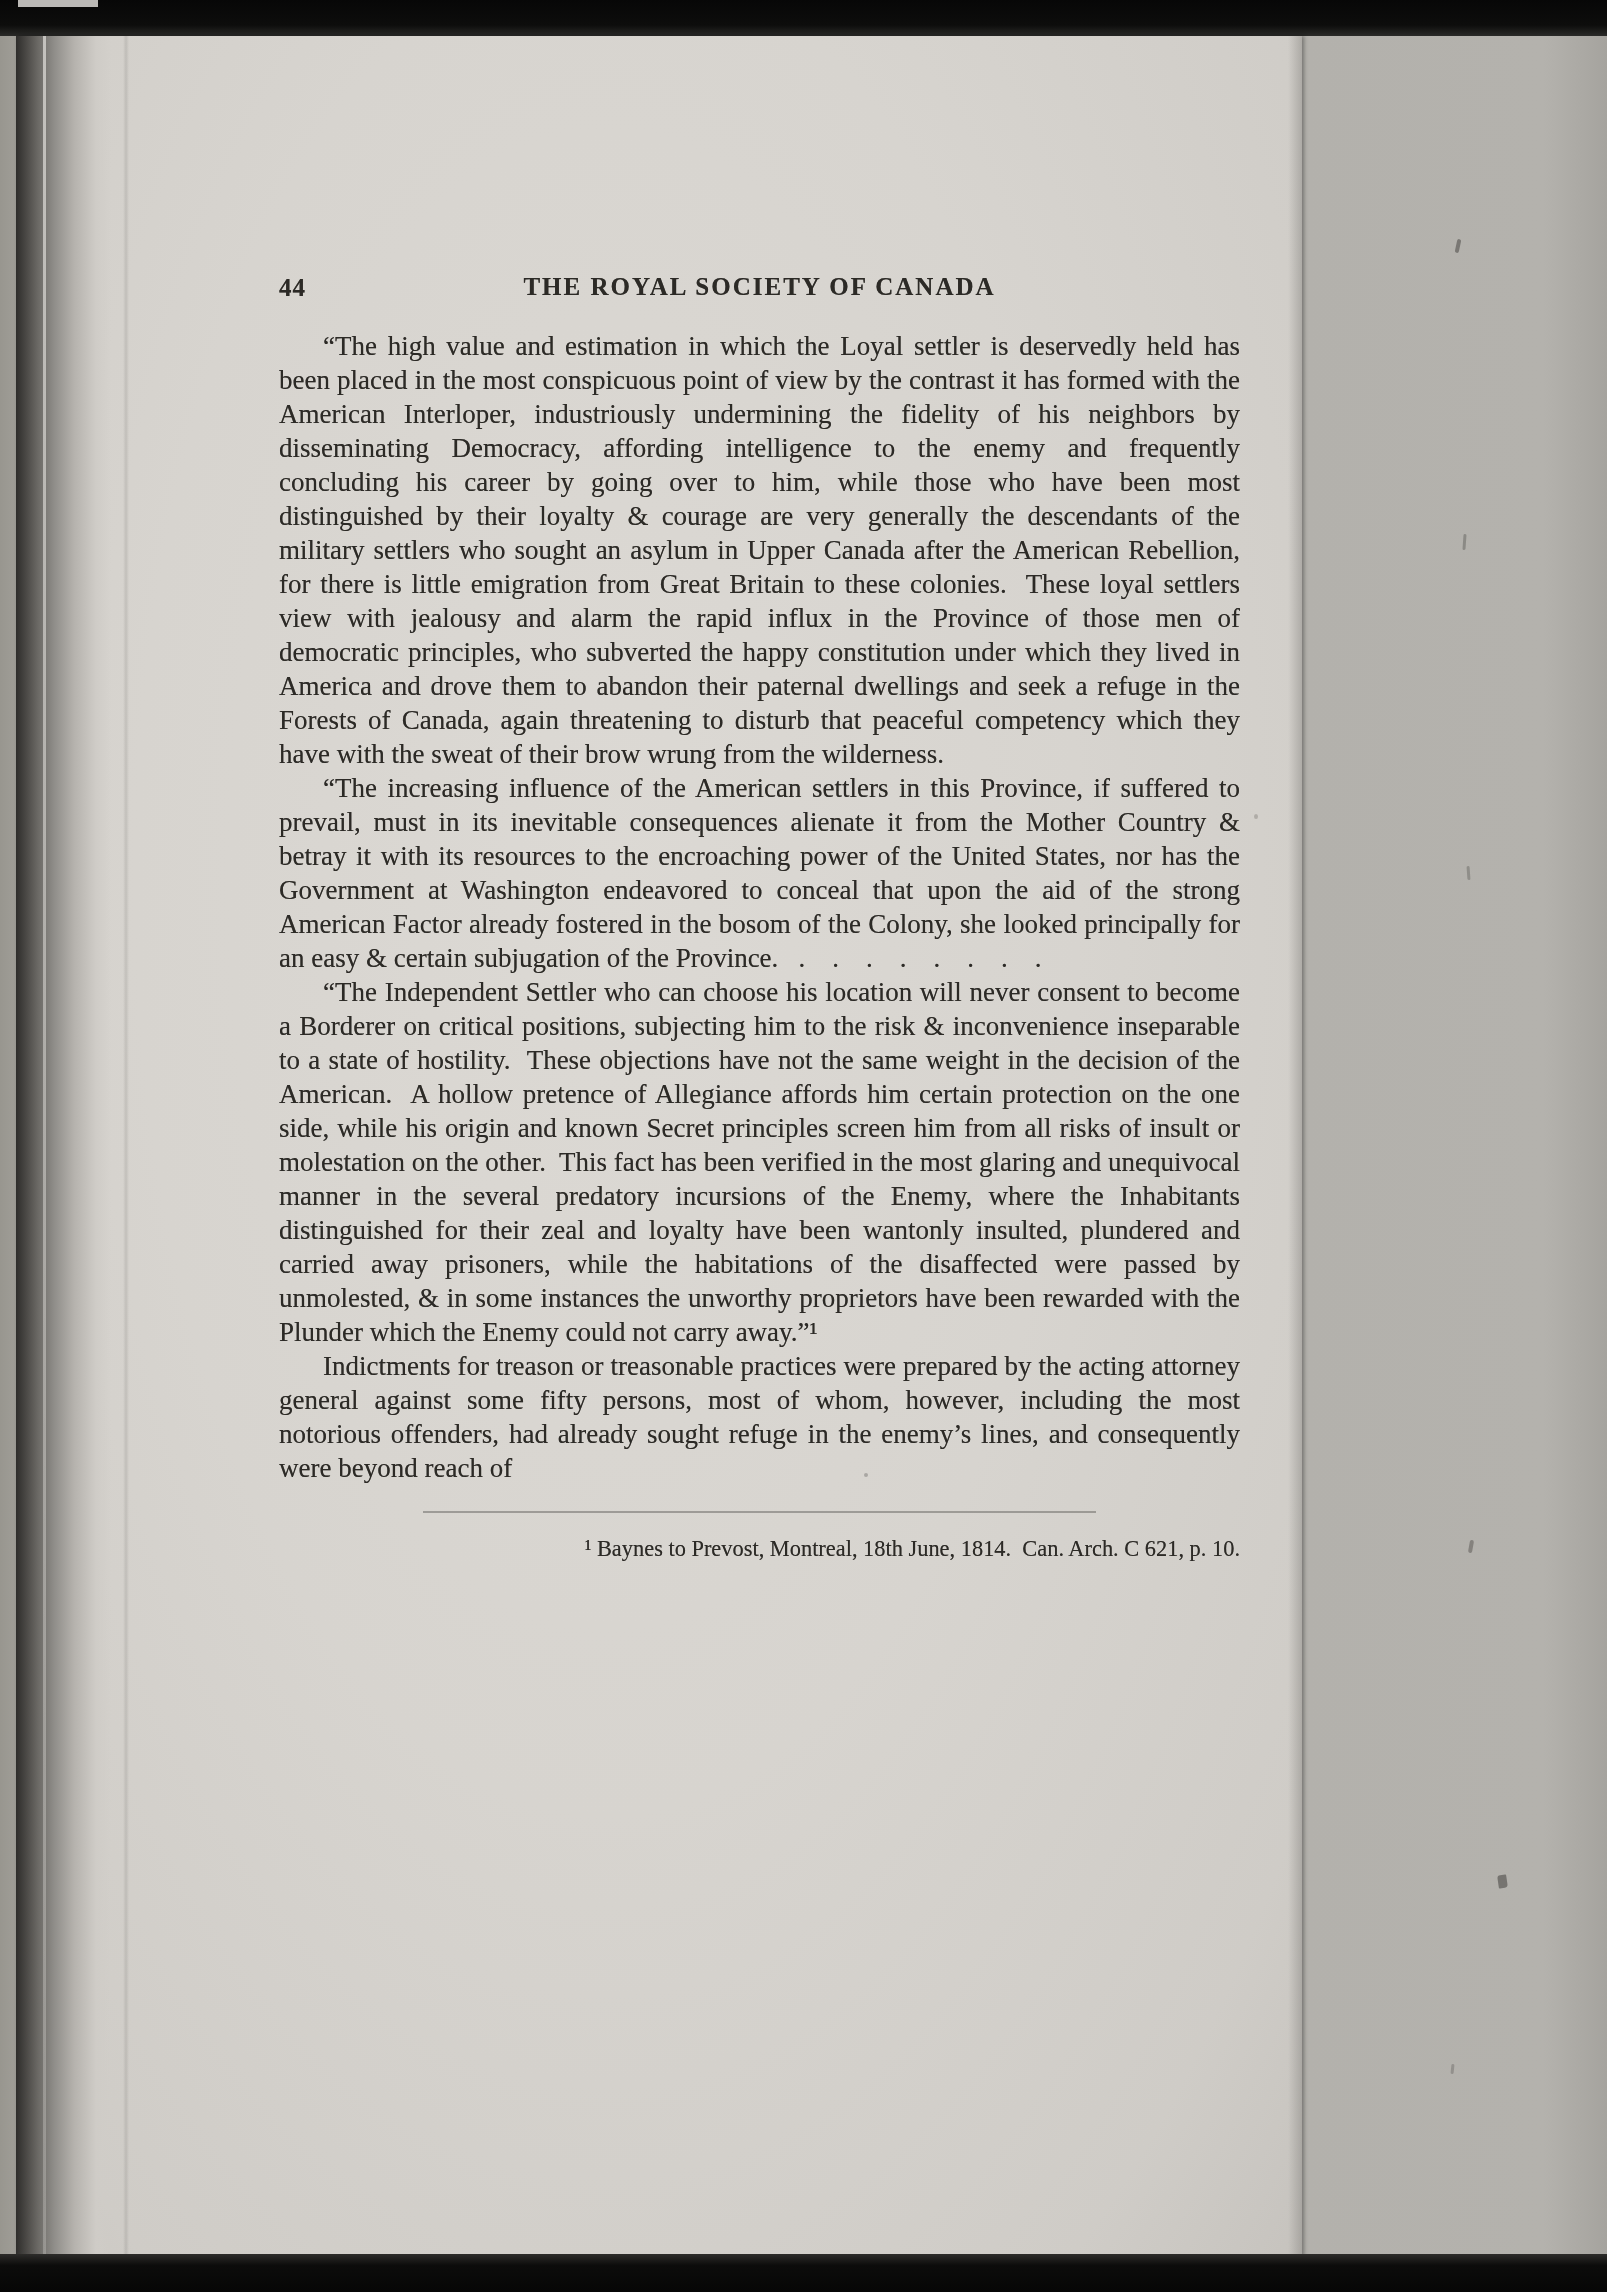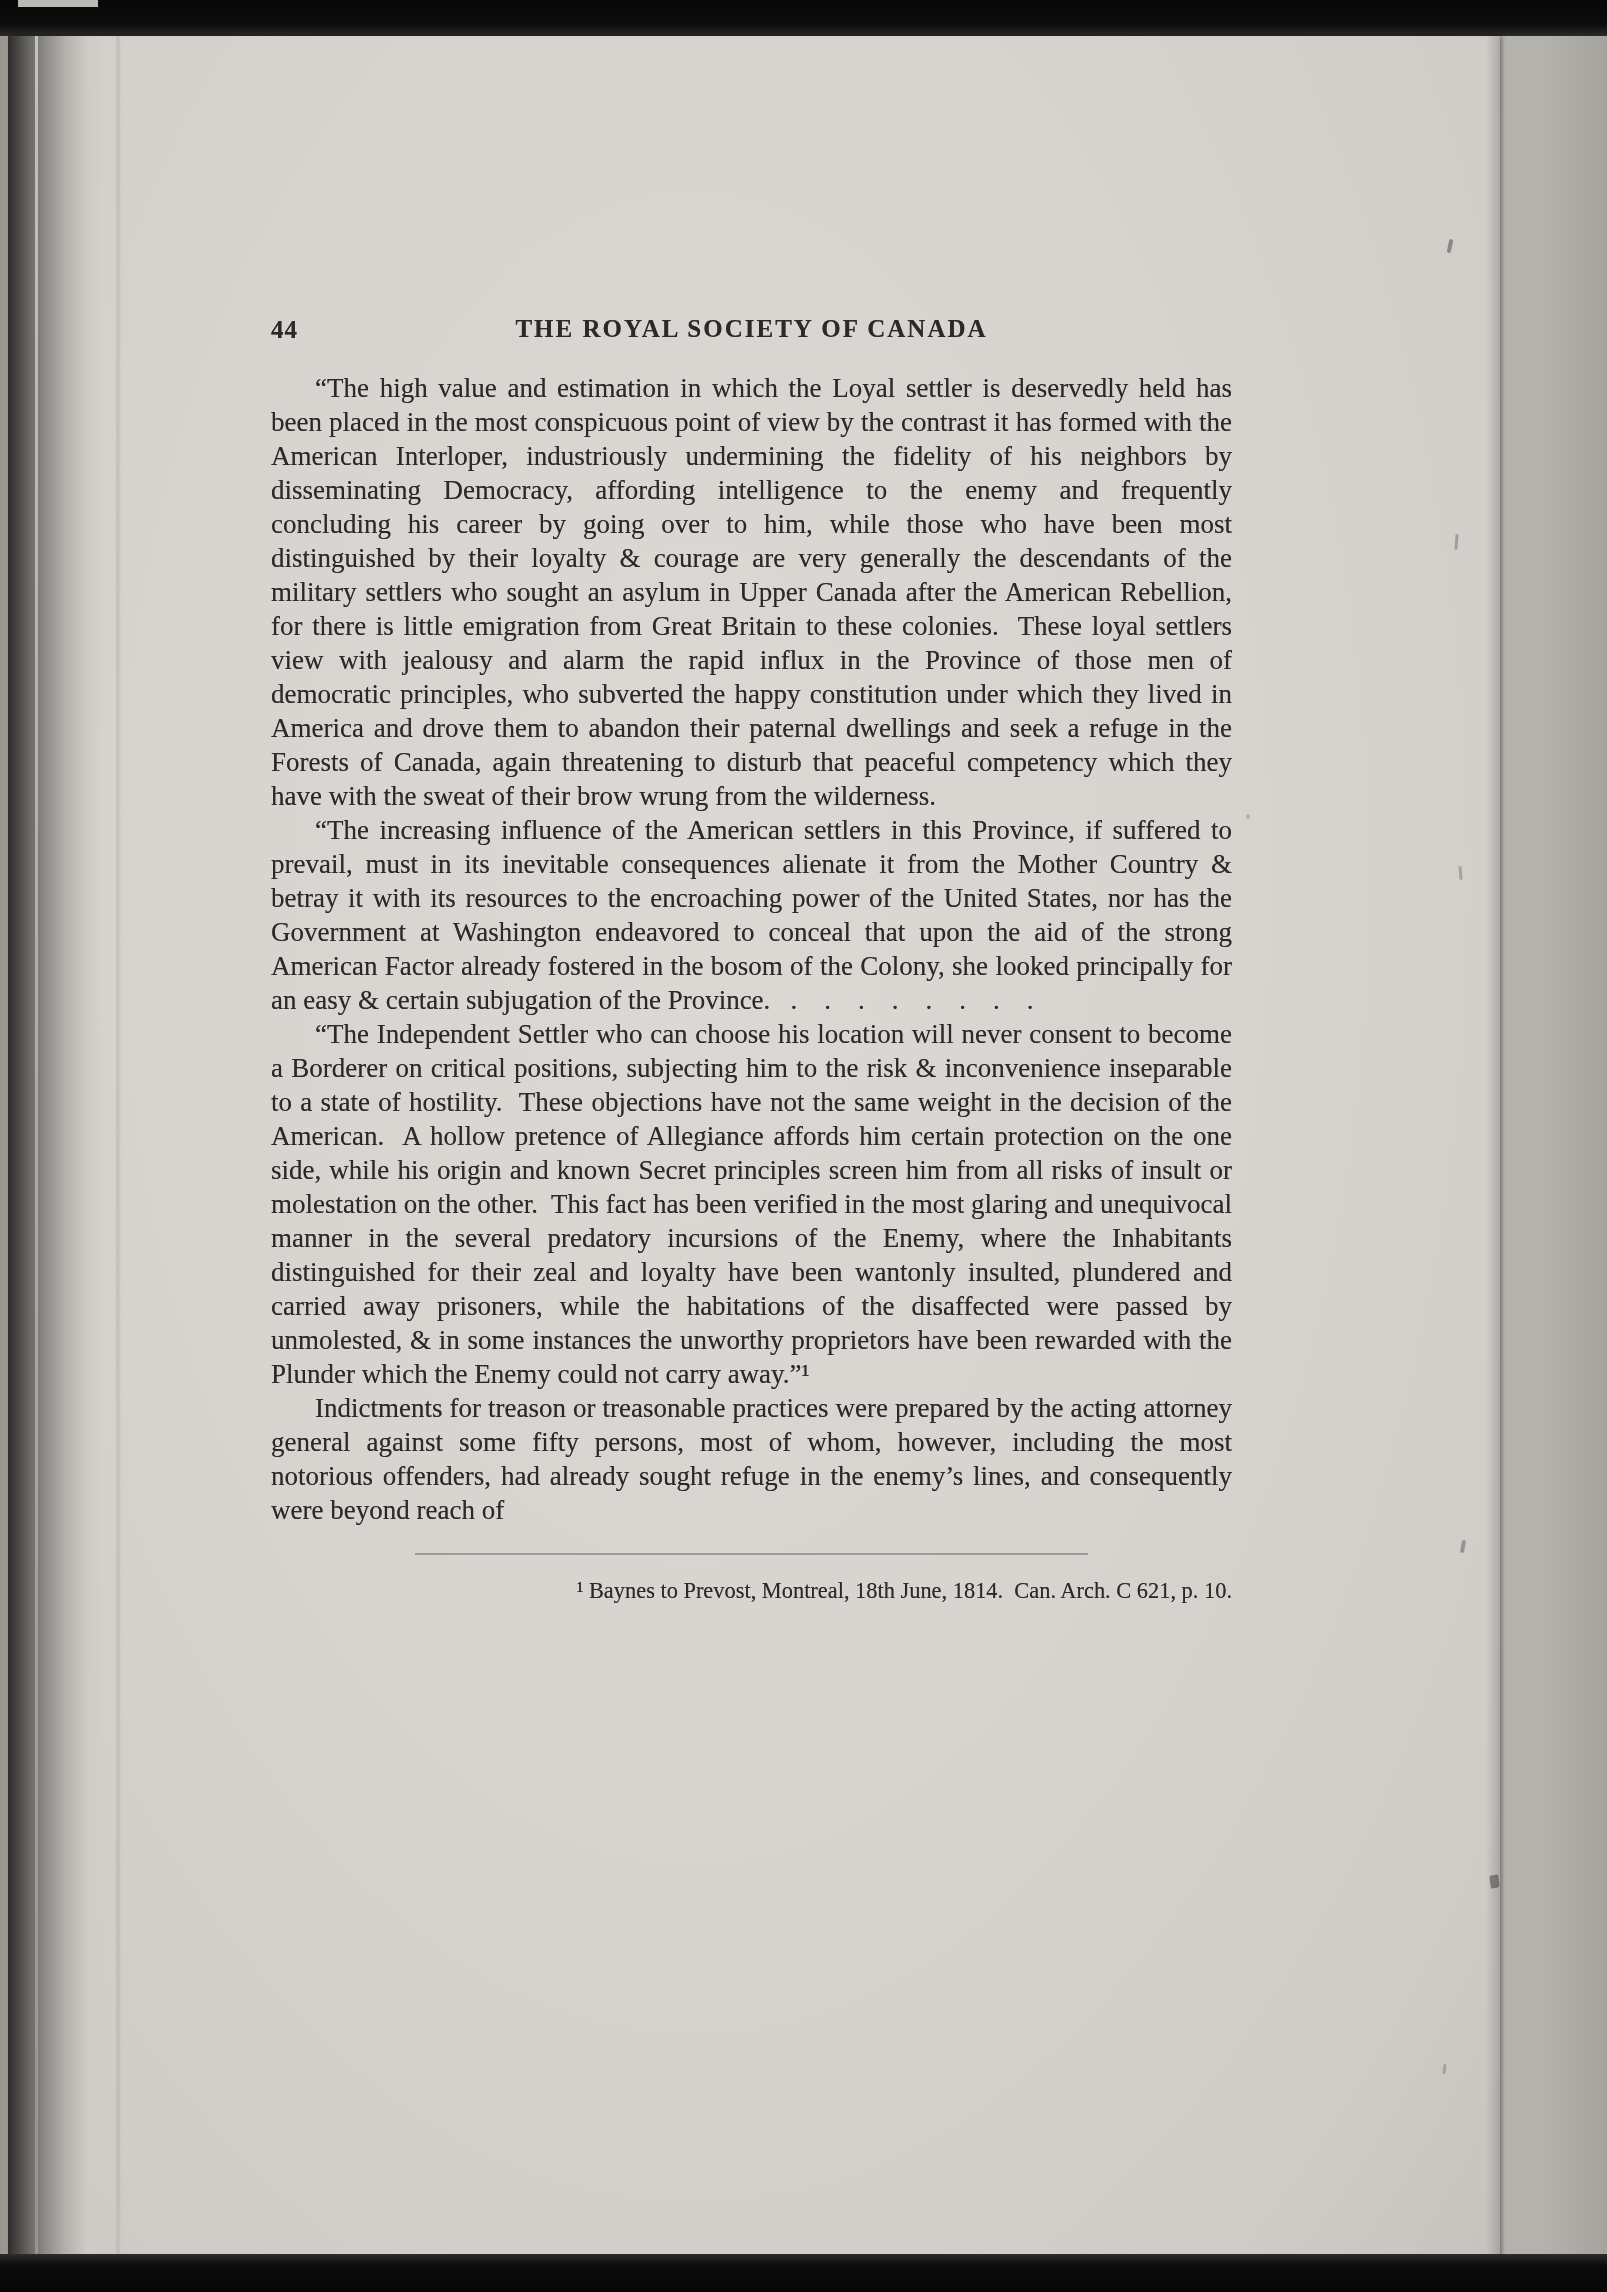--- a/index.html
+++ b/index.html
@@ -34,23 +34,23 @@
   }
   .scan-bar-bottom {
     position: absolute;
     bottom: 0; left: 0;
     width: 100%;
     height: 38px;
     background: linear-gradient(0deg, #060606 0%, #0c0c0b 70%, #2d2c2a 100%);
   }
   .book-page {
     position: absolute;
-    left: 8px;
+    left: 16px;
     top: 36px;
-    width: 1492px;
+    width: 1286px;
     height: 2221px;
     background: radial-gradient(ellipse at 46% 38%, #dcd9d4 0%, #d7d4cf 48%, #cfccc7 85%, #c6c3be 100%);
     box-shadow: 2px 0 4px rgba(0,0,0,.35);
   }
   .binding-shadow {
     position: absolute;
     left: 0; top: 0;
     width: 95px;
     height: 100%;
     background: linear-gradient(90deg,
@@ -94,21 +94,20 @@
     font-size: 25px;
     font-weight: bold;
     letter-spacing: 1px;
   }
   .page-title {
     text-align: center;
     font-size: 25px;
     font-weight: bold;
     letter-spacing: 2px;
     padding-top: 2px;
-    margin-top: 42px;
   }
   .body-text p {
     margin: 0;
     font-size: 27px;
     line-height: 34px;
     text-align: justify;
     text-indent: 44px;
   }
   .footnote-block {
     margin-top: 26px;

